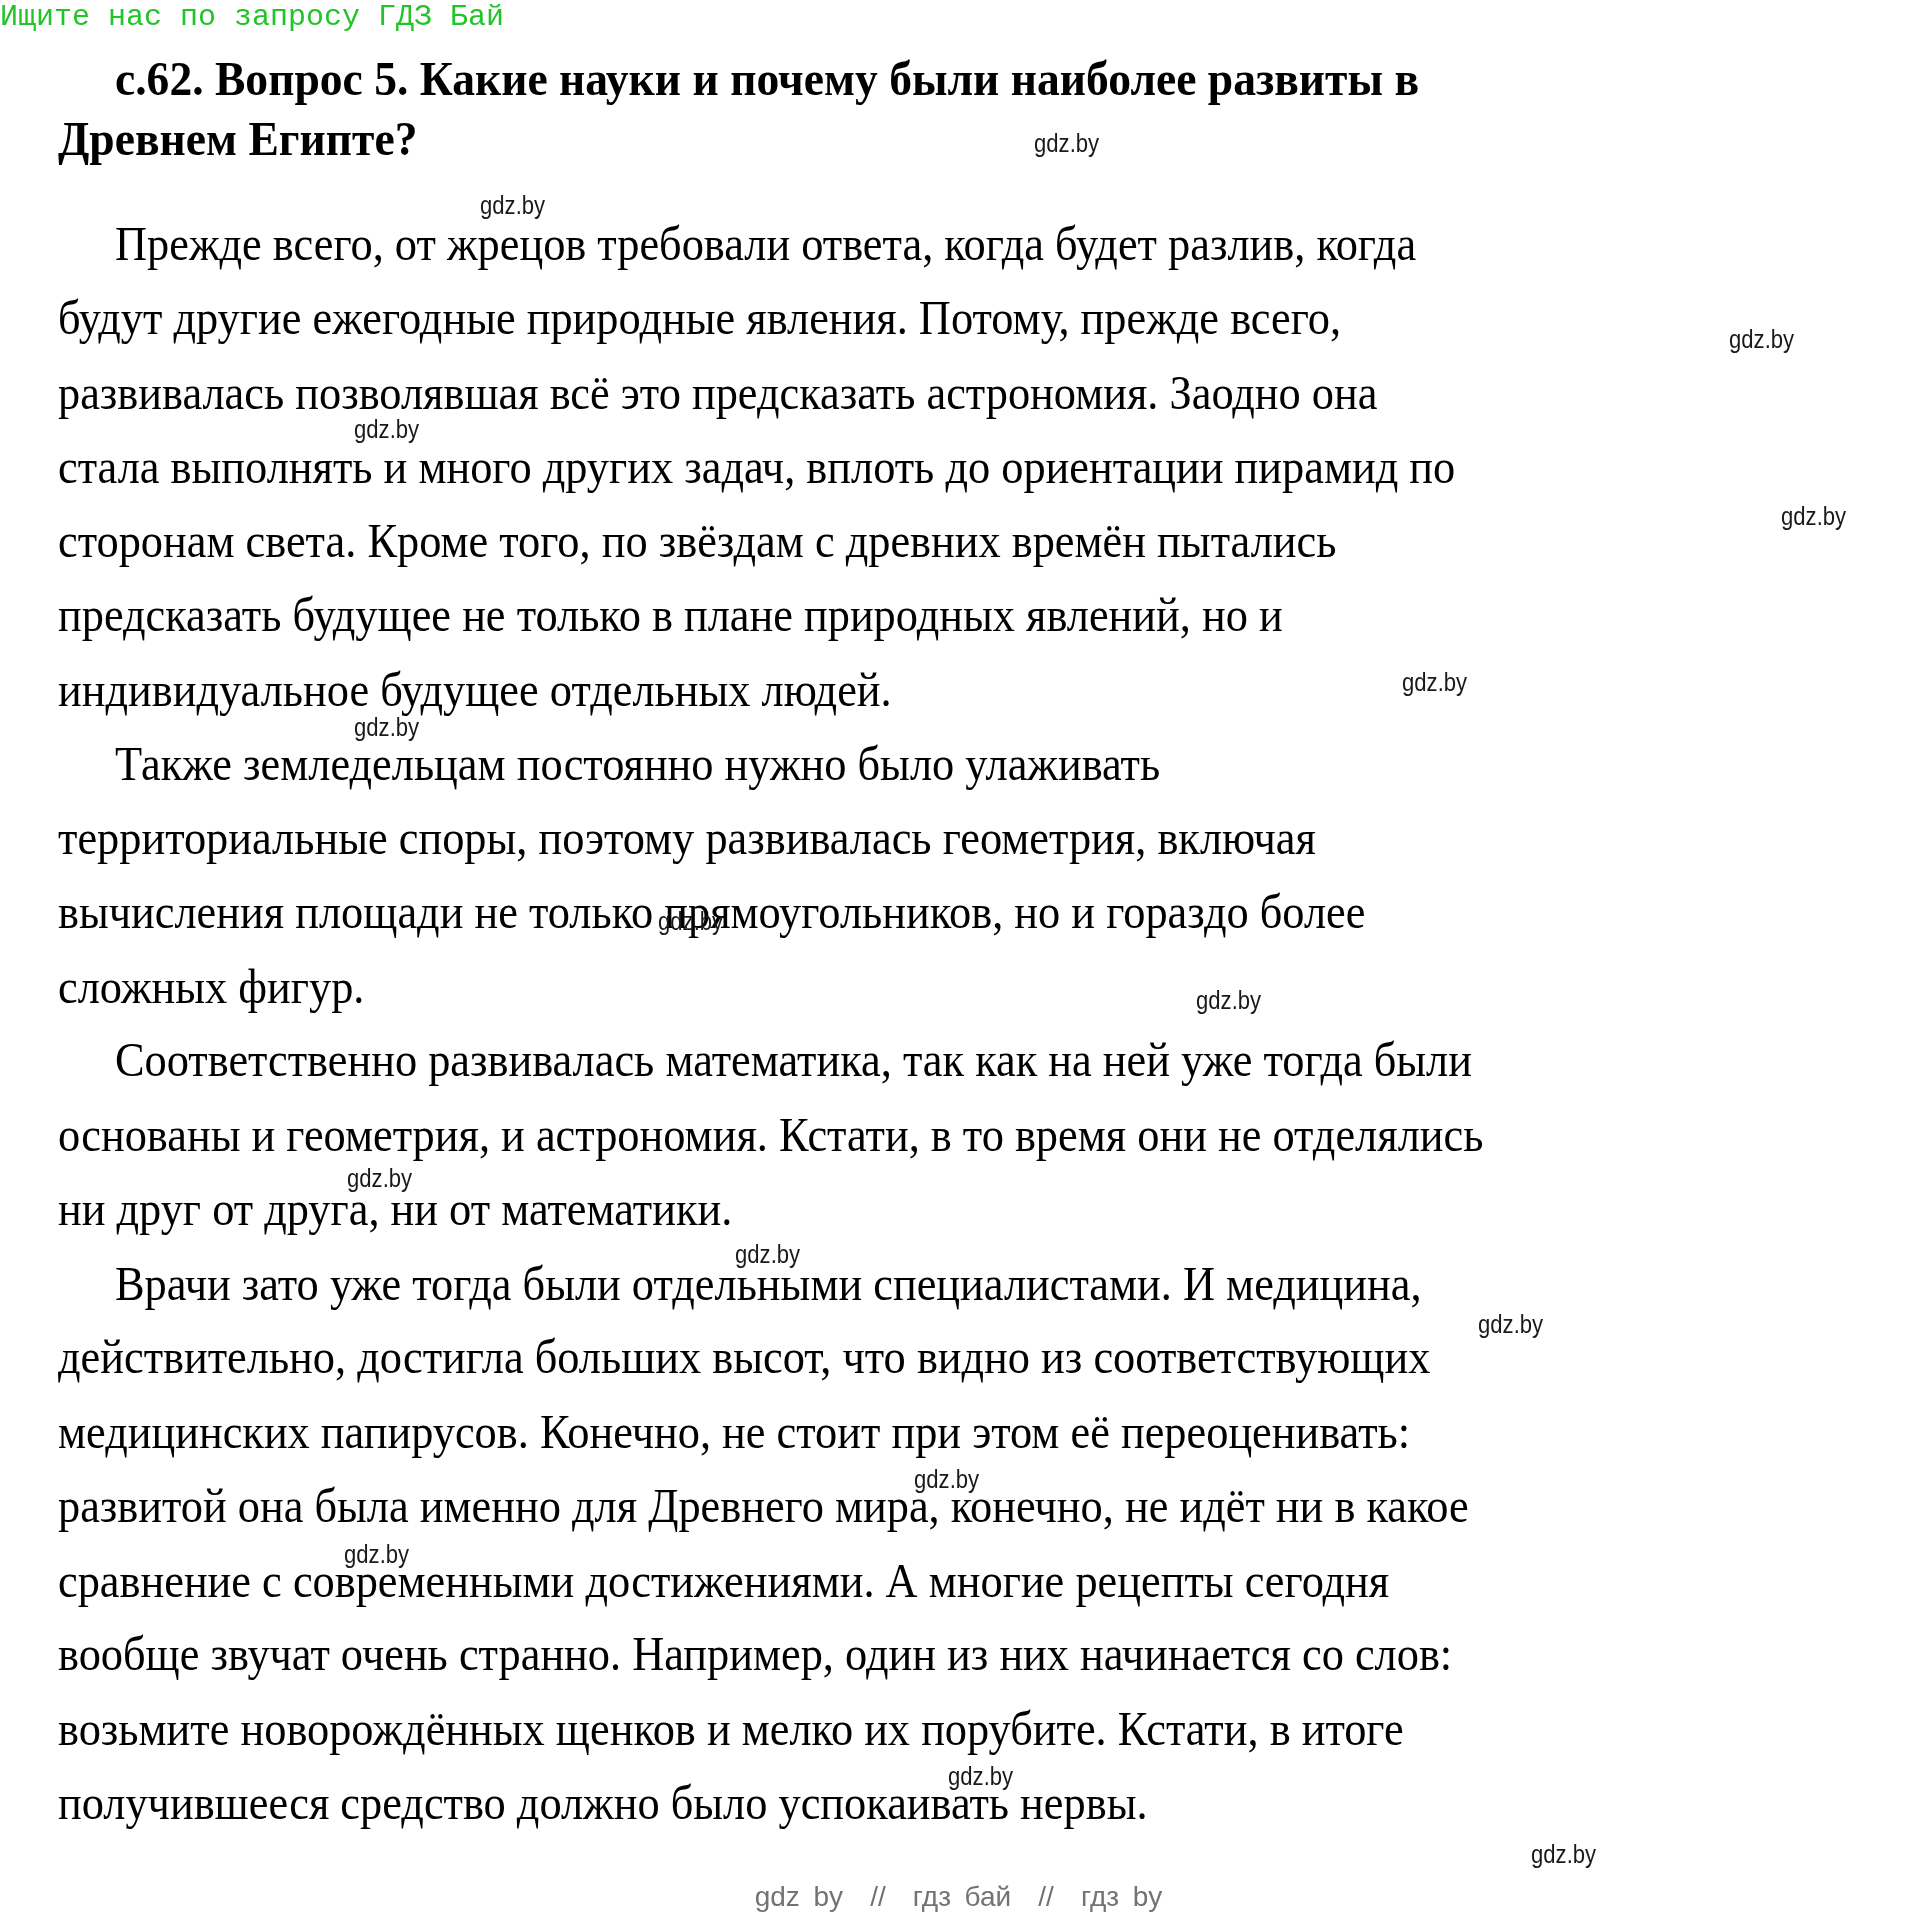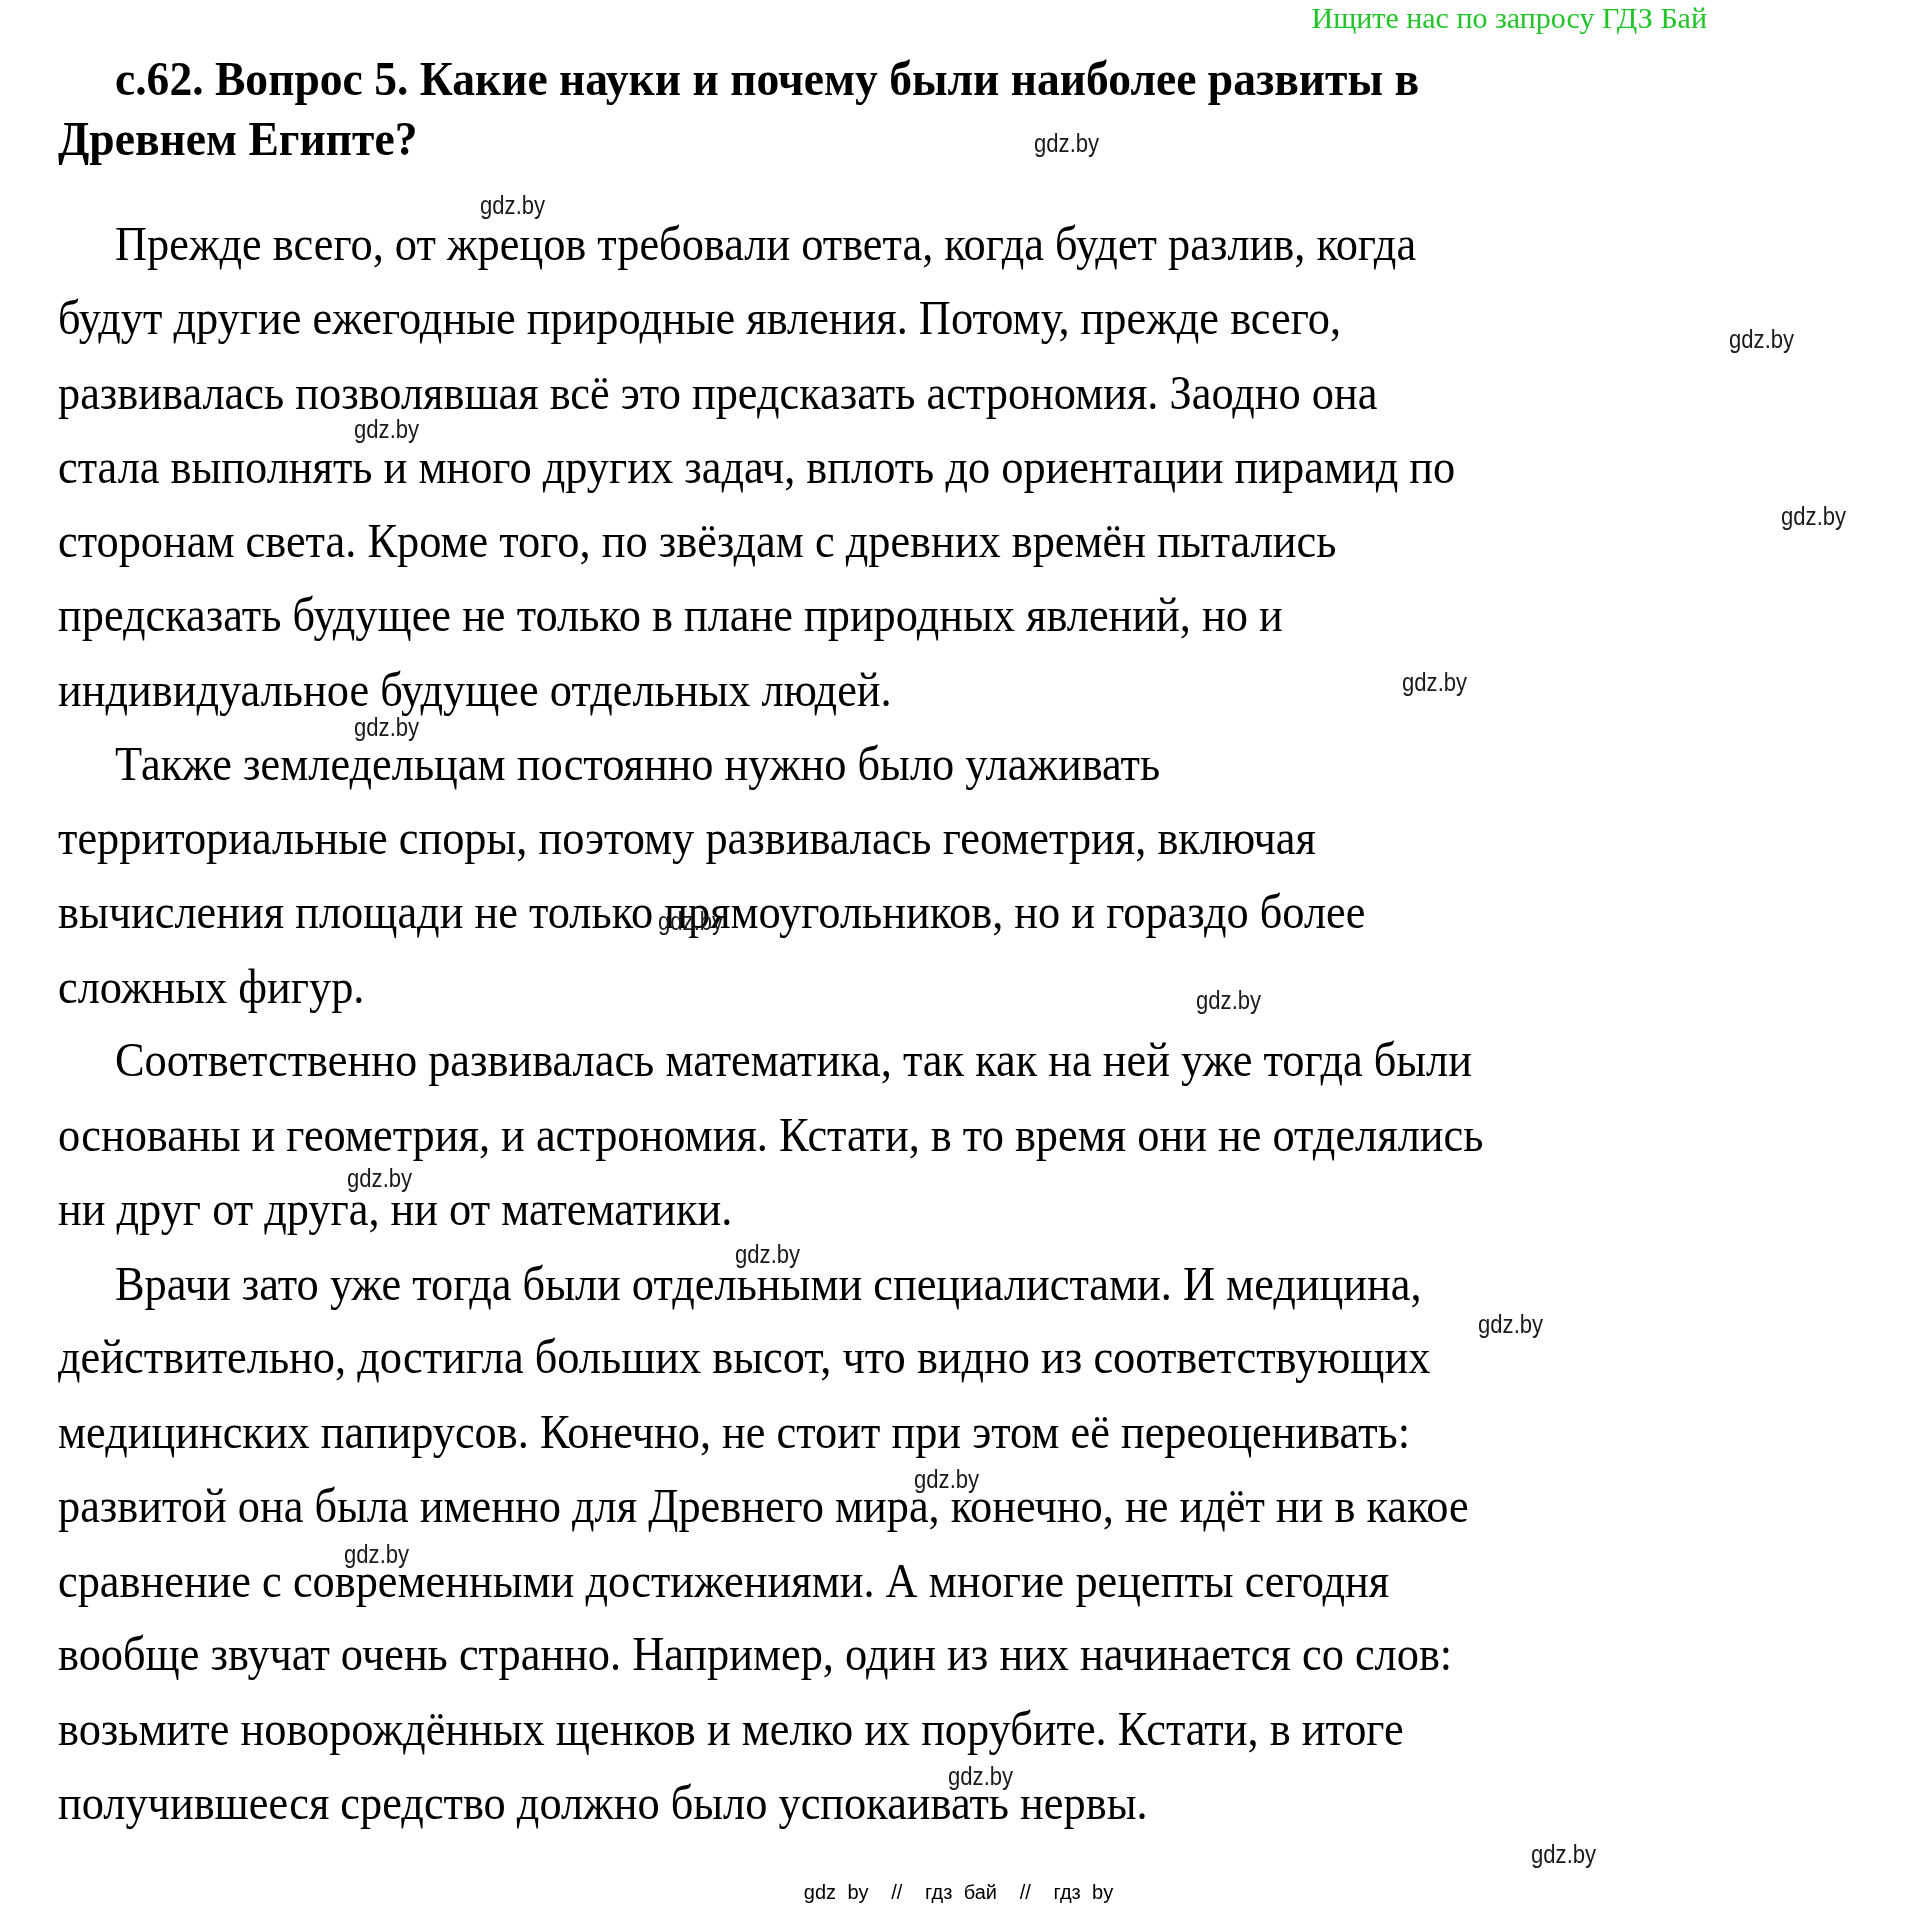--- a/index.html
+++ b/index.html
@@ -1,40 +1,40 @@
 <!DOCTYPE html>
 <html><head>
 <meta charset="utf-8">
 <style>
   html, body { margin: 0; padding: 0; background: #ffffff; }
   body { width: 1917px; height: 1924px; position: relative; overflow: hidden; }
   .top-banner {
     position: absolute; left: 0; top: 0; width: 1707px; height: 39px;
-    text-align: right; font-family: Liberation Serif, serif;
+    text-align: left; font-family: Liberation Mono, monospace;
     font-size: 30px; line-height: 35px; color: #22c42a;
   }
   .title-line {
     position: absolute; font-family: "Liberation Serif", serif;
     font-weight: bold; font-size: 49px; color: #000; white-space: nowrap;
     transform-origin: left top;
   }
   .line {
     position: absolute; left: 58px; font-family: "Liberation Serif", serif;
     font-size: 49px; color: #000; white-space: nowrap; line-height: 54px;
     transform-origin: left top;
   }
   .indent { left: 115px; }
   .wm {
     position: absolute; font-family: "Liberation Sans", sans-serif;
     font-size: 26px; color: #1a1a1a; white-space: nowrap; line-height: 29px;
     transform: scaleX(0.85); transform-origin: left top;
   }
   .footer {
     position: absolute; left: 0; top: 1881px; width: 1917px; text-align: center;
-    font-family: "Liberation Sans", sans-serif; font-size: 20px; color: #000000;
+    font-family: "Liberation Sans", sans-serif; font-size: 28px; color: #737373;
     word-spacing: 5.8px; white-space: pre;
   }
 </style>
 </head>
 <body>
 
 <div class="top-banner">Ищите нас по запросу ГДЗ Бай</div>
 
 <div class="title-line" style="left:115px; top:50px; transform:scaleX(0.93);">с.62. Вопрос 5. Какие науки и почему были наиболее развиты в</div>
 <div class="title-line" style="left:58px; top:110px; transform:scaleX(0.93);">Древнем Египте?</div>

